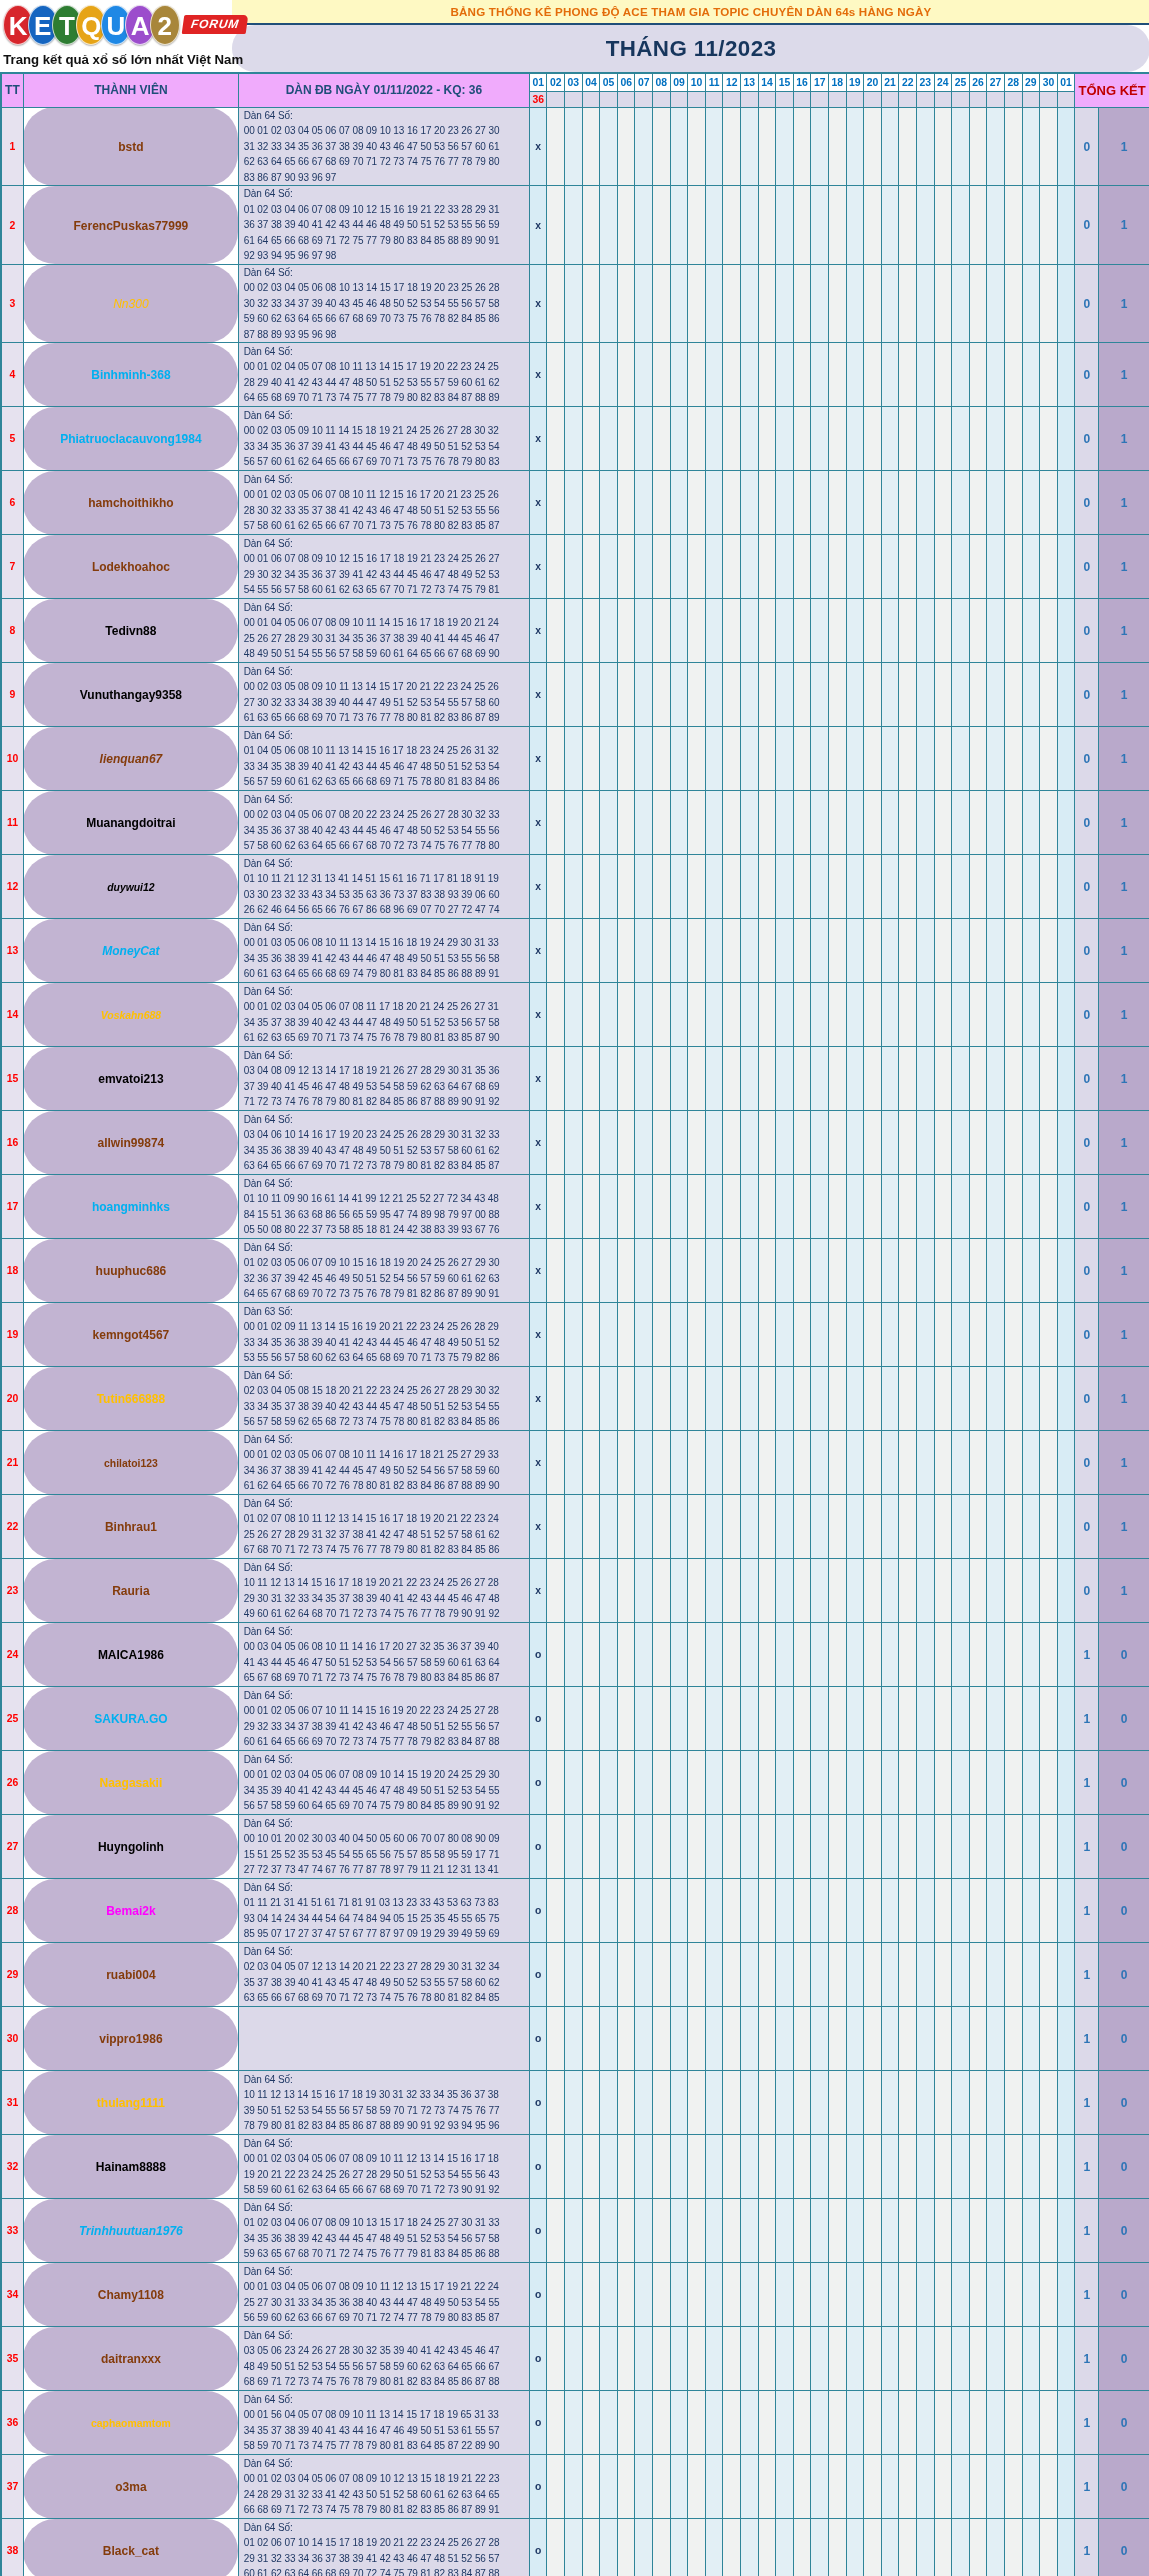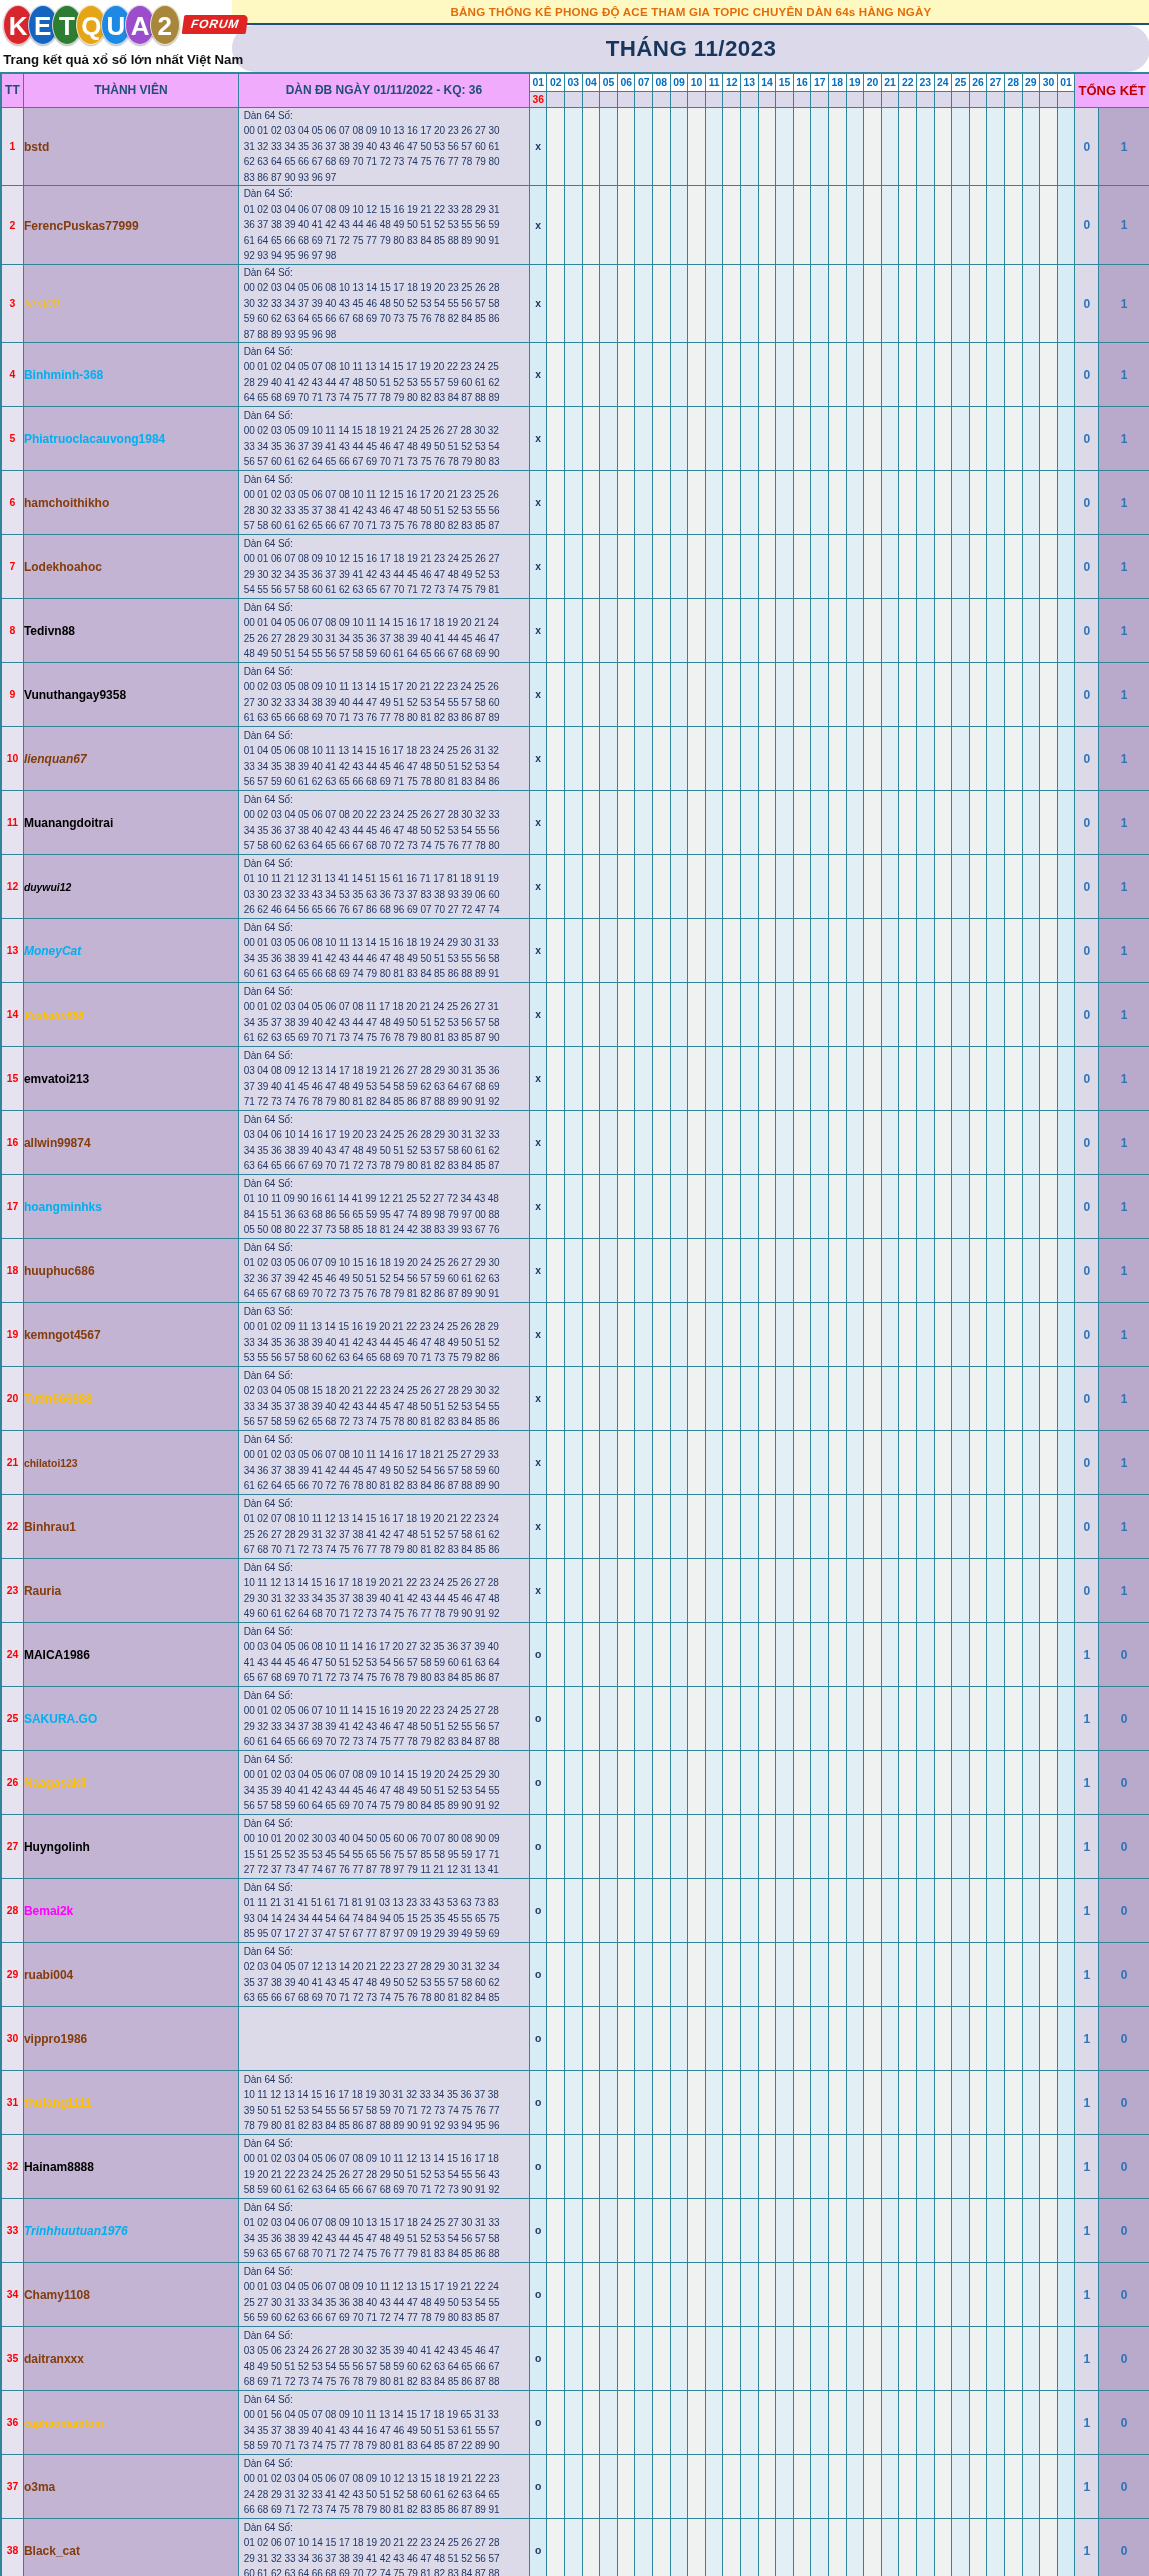--- a/index.html
+++ b/index.html
@@ -32,21 +32,21 @@
   thead th{background:#f0abfc;color:#1f4e79;font-weight:700;font-size:12px;}
   thead th.day-h{background:#fff;color:#0070c0;font-size:10.4px;height:18.4px;}
   thead th.th-total{color:#c00000;font-size:13px;margin-top:10px;}
   thead td.subhdr{background:#dcdaea;height:16px;}
   thead td.kq{color:#ff0000;font-weight:700;font-size:10.4px;text-align:center;}
   thead tr:last-child td{border-bottom:1.6px solid #2f8599;}
 
   tbody td{border-top:1.6px solid #2f8599;height:64px;}
   tr.tall td{height:78px;}
   td.tt{background:#e6e2ef;color:#ff0000;font-weight:700;font-size:10.4px;text-align:center;border-right:1.6px solid #2f8599;}
-  td.name{background:#c2b4d2;text-align:left;border-right:1.6px solid #2f8599;}
+  td.name{background:#c2b4d2;text-align:center;border-right:1.6px solid #2f8599;border-radius:32px;}
   .mname{font-weight:700;font-size:12px;}
   .nm-brown{color:#843c0c;} .nm-black{color:#000;} .nm-cyan{color:#00b0f0;}
   .nm-orange{color:#ffc000;} .nm-magenta{color:#ff00ff;}
   .it{font-style:italic;} .sm{font-size:10.4px;} .rg{font-weight:400;font-style:italic;}
   td.nums{background:#dcd9e9;color:#1f3864;font-size:10px;line-height:15.5px;
     padding:0 4.8px;border-right:1.6px solid #2f8599;white-space:nowrap;letter-spacing:-0.1px;}
   td.day{text-align:center;}
   td.c-mark{background:#d8ecf5;}
   td.c-a{background:#f0f2f1;}
   td.c-b{background:#e2eff5;}

